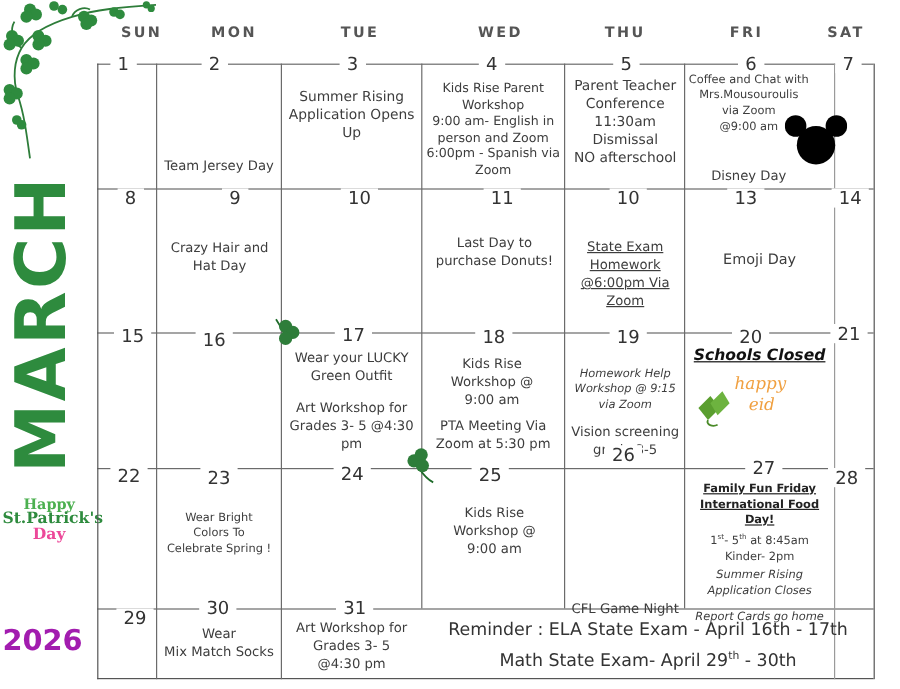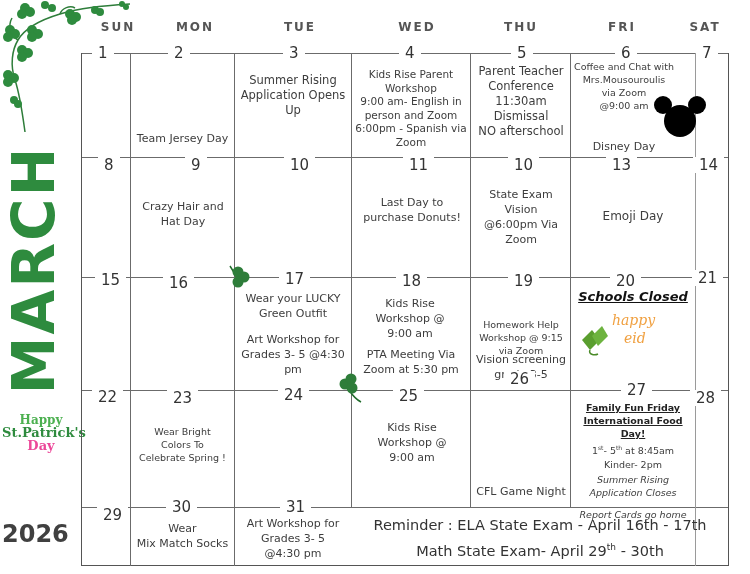--- a/index.html
+++ b/index.html
@@ -4,21 +4,21 @@
 <style>
   * { margin:0; padding:0; box-sizing:border-box; }
   html, body { width:750px; height:574px; background:#ffffff; overflow:hidden; }
   body { position:relative; font-family:"DejaVu Sans", sans-serif; color:#3a3a3a; }
 
   .dayhead { position:absolute; top:20px; font-family:"DejaVu Sans", sans-serif; font-weight:bold; font-size:12px; letter-spacing:2px; color:#555; text-align:center; }
 
   .month-title { position:absolute; left:-2px; top:150px; width:72px; height:240px; }
   .month-title span { position:absolute; left:50%; top:50%; transform:translate(-50%,-50%) rotate(-90deg); font-family:"DejaVu Sans", sans-serif; font-weight:bold; font-size:58px; color:#2e8b3e; letter-spacing:2px; white-space:nowrap; }
 
-  .year { position:absolute; left:2px; top:520px; font-family:"DejaVu Sans", sans-serif; font-weight:bold; font-size:24px; color:#404040; }
+  .year { position:absolute; left:2px; top:520px; font-family:"DejaVu Sans", sans-serif; font-weight:bold; font-size:24px; color:#a21caf; }
 
   .stpat { position:absolute; left:2px; top:414px; width:78px; text-align:center; font-family:"DejaVu Serif", serif; font-weight:bold; color:#2e8b3e; line-height:1; }
   .stpat .l1 { font-size:12px; color:#4cb050; display:block; }
   .stpat .l2 { font-size:13px; color:#2e8b3e; display:block; }
   .stpat .l3 { font-size:13px; color:#ec4899; display:block; }
 
   .grid { position:absolute; left:0; top:0; width:750px; height:574px; }
   .hline { position:absolute; height:1.3px; background:#6b6b6b; }
   .vline { position:absolute; width:1.3px; background:#6b6b6b; }
   .vline.light { background:#9a9a9a; }
@@ -157,23 +157,23 @@
 <div class="num" style="left:98px;top:157px;">8</div>
 <div class="num" style="left:185px;top:157px;">9</div>
 <div class="num" style="left:284px;top:157px;">10</div>
 <div class="num" style="left:403px;top:157px;">11</div>
 <div class="num" style="left:508px;top:157px;">10</div>
 <div class="num" style="left:606px;top:157px;">13</div>
 <div class="num" style="left:693px;top:157px;">14</div>
 
 <div class="cell" style="left:136px;top:199px;width:94px;">Crazy Hair and Hat Day</div>
 <div class="cell" style="left:362px;top:195px;width:100px;">Last Day to purchase Donuts!</div>
-<div class="cell" style="left:471px;top:187px;width:100px;">
+<div class="cell" style="left:471px;top:198px;width:100px;text-decoration:underline;">
   <div>State Exam</div>
-  <div>Vision</div>
+  <div>Homework</div>
   <div>@6:00pm Via</div>
   <div>Zoom</div>
 </div>
 <div class="cell" style="left:571px;top:209px;width:124px;font-size:12px;">Emoji Day</div>
 
 <div class="num" style="left:95px;top:272px;">15</div>
 <div class="num" style="left:163px;top:275px;">16</div>
 <div class="num" style="left:279px;top:271px;">17</div>
 <div class="num" style="left:396px;top:273px;">18</div>
 <div class="num" style="left:508px;top:273px;">19</div>
@@ -184,21 +184,21 @@
   <path d="M6 4 C10 10 12 14 14 18" stroke="#1f6b2a" stroke-width="1.5" fill="none"></path>
   <circle cx="14" cy="10" r="5.5" fill="#2e7d3a"></circle>
   <circle cx="20" cy="15" r="5.5" fill="#2e7d3a"></circle>
   <circle cx="14" cy="20" r="5.5" fill="#2e7d3a"></circle>
 </svg>
 
 <div class="cell" style="left:238px;top:291px;width:110px;">Wear your LUCKY Green Outfit</div>
 <div class="cell" style="left:238px;top:332px;width:110px;">Art Workshop for Grades 3- 5 @4:30 pm</div>
 <div class="cell" style="left:362px;top:296px;width:96px;">Kids Rise Workshop @ 9:00 am</div>
 <div class="cell" style="left:352px;top:347px;width:118px;">PTA  Meeting Via Zoom at 5:30 pm</div>
-<div class="cell small" style="left:475px;top:318px;width:92px;">Homework Help Workshop @ 9:15  via Zoom</div>
+<div class="cell small" style="left:475px;top:305px;width:92px;font-style:italic;">Homework Help Workshop @ 9:15  via Zoom</div>
 <div class="cell" style="left:471px;top:352px;width:100px;">Vision screening grade 3-5</div>
 <div class="cell" style="left:571px;top:289px;width:124px;">
   <span class="biu">Schools Closed</span>
 </div>
 
 <div class="icon" style="left:578px;top:312px;width:100px;height:48px;">
   <svg width="32" height="40" viewBox="0 0 32 40" style="position:absolute;left:0;top:6px;">
     <polygon points="4,22 14,12 22,22 12,32" fill="#5a9e2f"></polygon>
     <polygon points="14,18 24,8 30,18 20,28" fill="#6db33f"></polygon>
     <path d="M12 32 C10 36 16 38 20 36" stroke="#4a8a28" stroke-width="1.5" fill="none"></path>
@@ -221,21 +221,21 @@
   <circle cx="16" cy="7" r="5.5" fill="#2e7d3a"></circle>
   <circle cx="17" cy="16" r="5.5" fill="#2e7d3a"></circle>
 </svg>
 
 <div class="cell small" style="left:131px;top:425px;width:103px;">
   <div>Wear Bright</div>
   <div>Colors To</div>
   <div>Celebrate Spring !</div>
 </div>
 <div class="cell" style="left:372px;top:420px;width:80px;">Kids Rise Workshop @ 9:00 am</div>
-<div class="cell" style="left:471px;top:484px;width:100px;">CFL Game Night</div>
+<div class="cell" style="left:471px;top:500px;width:100px;">CFL Game Night</div>
 <div class="cell small" style="left:571px;top:401px;width:124px;">
   <div class="bu">Family Fun Friday</div>
   <div class="bu">International Food Day!</div>
   <div style="margin-top:1px;">
     <span>1</span><sup style="font-size:6px;">st</sup><span>- 5</span><sup style="font-size:6px;">th</sup><span> at 8:45am</span>
   </div>
   <div style="margin-top:1px;">Kinder- 2pm</div>
   <div class="it" style="margin-top:2px;padding:0 14px;">Summer Rising Application Closes</div>
   <div class="it" style="margin-top:9px;">Report Cards go home</div>
 </div>

